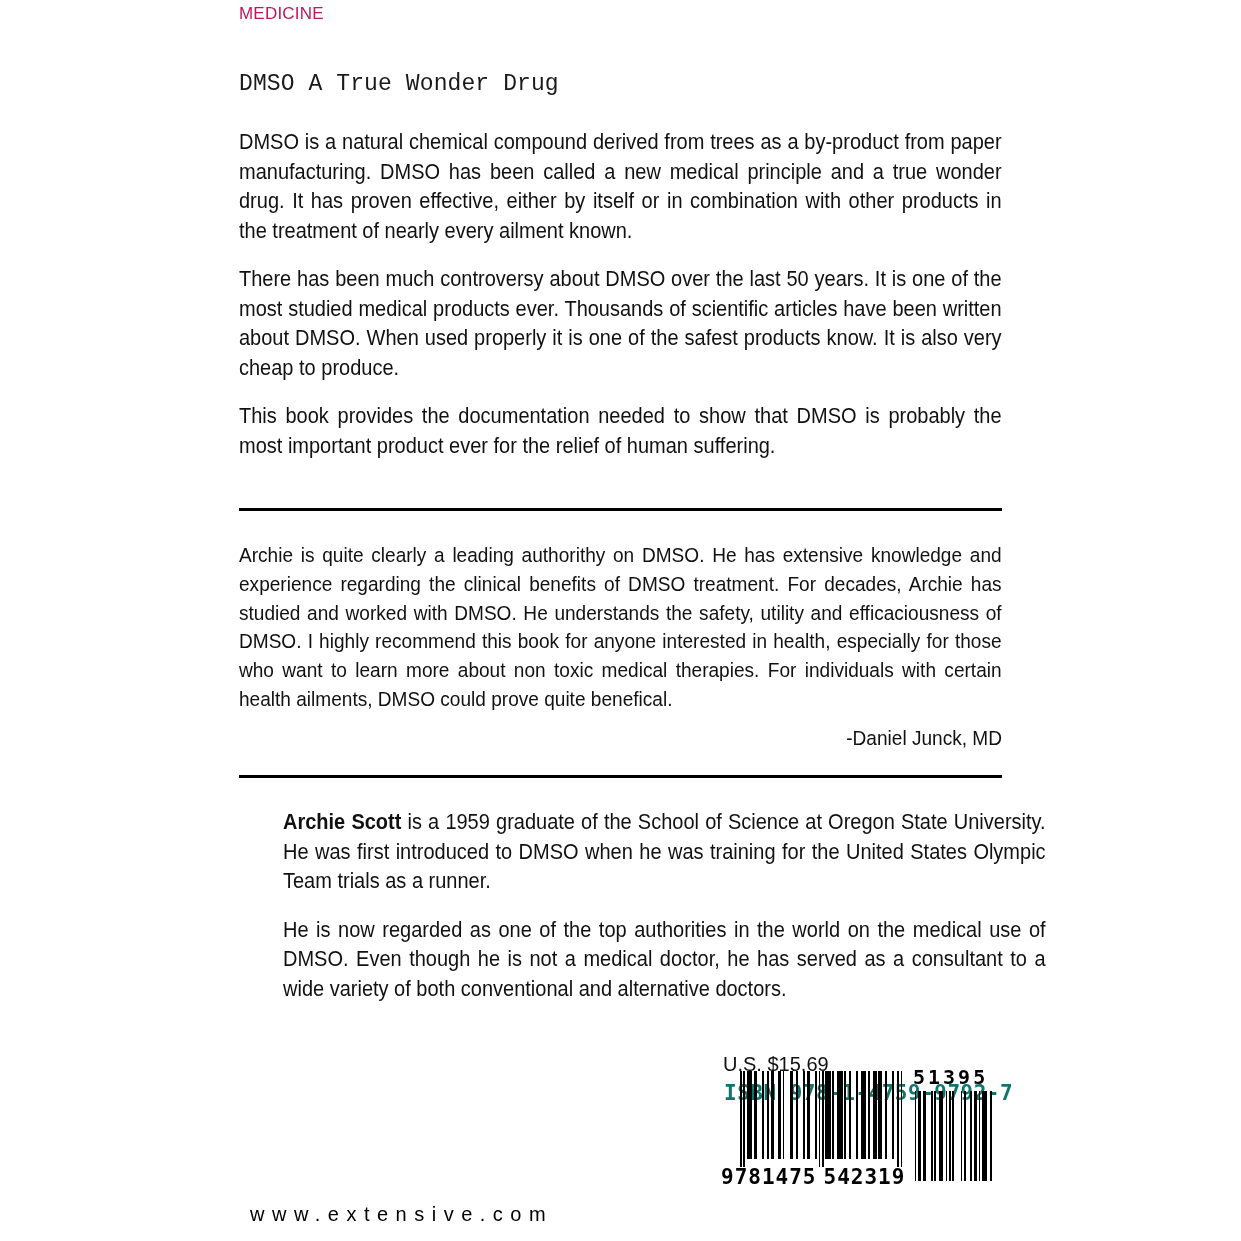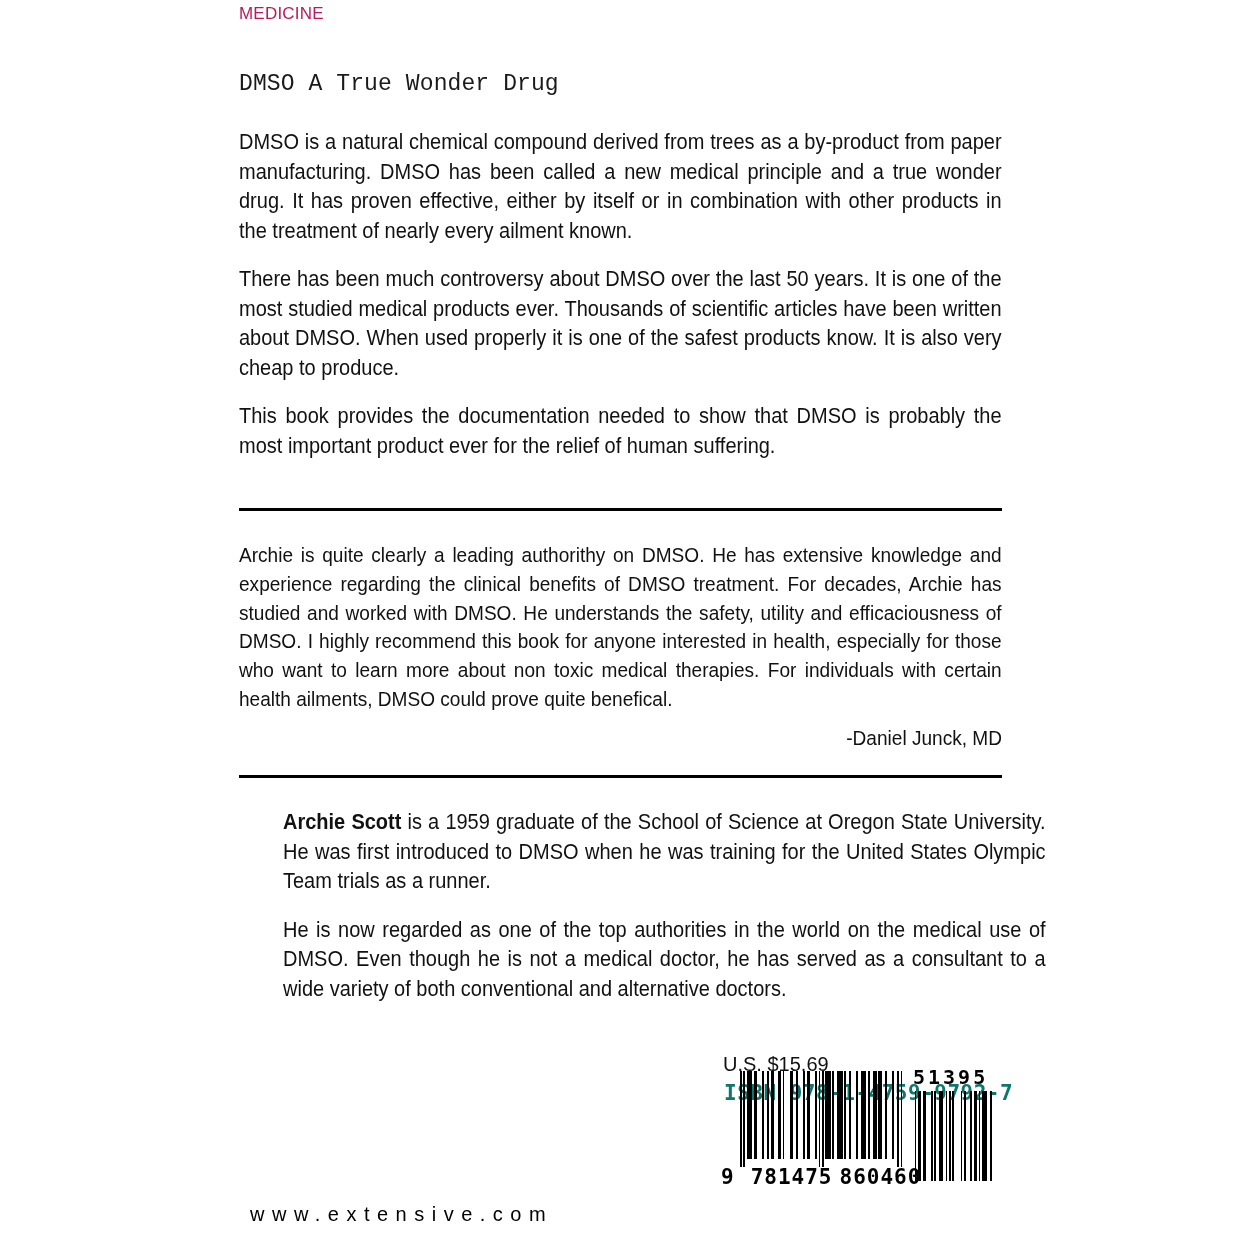--- a/index.html
+++ b/index.html
@@ -174,21 +174,21 @@
     left: 8px;
     top: 100px;
     width: 200px;
     font-family: "DejaVu Sans Mono", monospace;
     font-size: 21px;
     font-weight: 700;
     color: #000;
     white-space: nowrap;
   }
   .bc-digits .d-lead { letter-spacing: 0px; }
-  .bc-digits .d-left { letter-spacing: 1px; margin-left: 17px; }
+  .bc-digits .d-left { letter-spacing: 1px; margin-left: 1px; }
   .bc-digits .d-right { letter-spacing: 1px; margin-left: 7px; }
 
   
   .publisher {
     position: absolute;
     left: 239px;
     top: 1105px;
     width: 300px;
     height: 136px;
   }
@@ -360,21 +360,21 @@
         <div class="bar" style="width: 1.64583px; background: transparent;"></div>
         <div class="bar" style="width: 3.29167px; background: rgb(0, 0, 0);"></div>
         <div class="bar" style="width: 1.64583px; background: transparent;"></div>
         <div class="bar" style="width: 1.64583px; background: rgb(0, 0, 0);"></div>
         <div class="bar" style="width: 1.64583px; background: transparent;"></div>
         <div class="bar" style="width: 4.9375px; background: rgb(0, 0, 0);"></div>
         <div class="bar" style="width: 3.29167px; background: transparent;"></div>
         <div class="bar" style="width: 1.64583px; background: rgb(0, 0, 0);"></div>
       </div>
     <div class="bc-digits">
-      <span class="d-lead">9</span><span class="d-left">781475</span><span class="d-right">860460</span>
+      <span class="d-lead">9</span><span class="d-left">781475</span><span class="d-right">542319</span>
     </div>
   </div>
 
   <div class="publisher">
     <div class="logo-url">www.extensive.com</div>
   </div>
 
 </div>
 
 </body></html>

